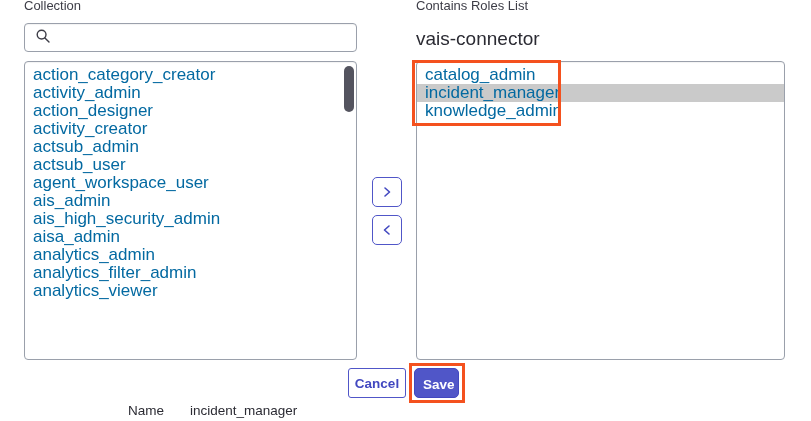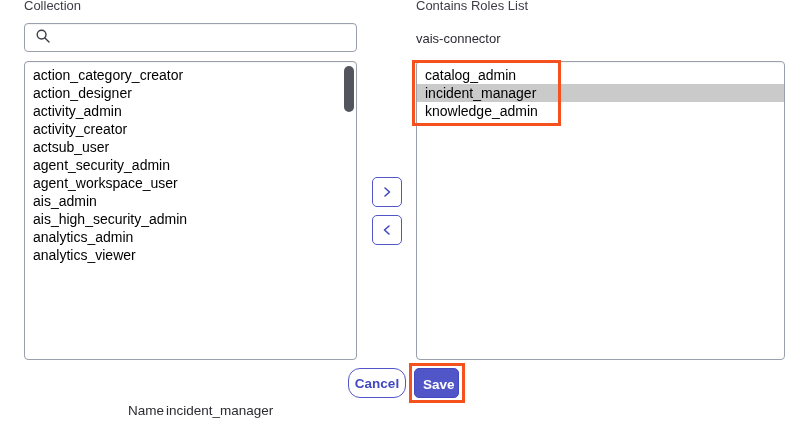--- a/index.html
+++ b/index.html
@@ -29,21 +29,21 @@
     color: #3d3d47;
     white-space: nowrap;
   }
   #label-collection { left: 24px; top: -2px; }
   #label-contains   { left: 416px; top: -2px; }
 
   #subject-name {
     position: absolute;
     left: 416px;
     top: 31px;
-    font-size: 13px;
+    font-size: 19px;
     line-height: 16px;
     color: #2b2b33;
     white-space: nowrap;
   }
 
   
   #search-wrap {
     position: absolute;
     left: 24px;
     top: 23px;
@@ -82,25 +82,25 @@
   #left-list  { left: 24px;  top: 61px; width: 333px; height: 299px; }
   #right-list { left: 416px; top: 61px; width: 369px; height: 299px; }
 
   .list-scroll {
     position: absolute;
     inset: 0;
     overflow: hidden;
     padding: 4px 0 0 0;
   }
   .list-item {
-    font-size: 14px;
+    font-size: 17px;
     line-height: 18px;
     height: 18px;
     padding: 0 6px 0 8px;
-    color: #000000;
+    color: #0369a1;
     white-space: nowrap;
     overflow: hidden;
     cursor: default;
   }
   .list-item.selected { background: #cacaca; }
 
   
   #left-scrollbar-track {
     position: absolute;
     right: 2px;
@@ -138,21 +138,21 @@
   .xfer-btn svg { display: block; }
 
   
   #cancel-button {
     position: absolute;
     left: 348px;
     top: 368px;
     width: 58px;
     height: 30px;
     border: 1px solid #5056c8;
-    border-radius: 12px;
+    border-radius: 3px;
     background: #ffffff;
     color: #4248c0;
     font-family: "Liberation Sans", sans-serif;
     font-size: 13.5px;
     font-weight: bold;
     cursor: pointer;
     padding: 0;
   }
   #save-button {
     position: absolute;
@@ -170,21 +170,21 @@
     cursor: pointer;
     padding: 8px;
   }
 
   
   #footer-row {
     position: absolute;
     left: 128px;
     top: 403px;
     display: flex;
-    gap: 2px;
+    gap: 26px;
     font-size: 13.5px;
     line-height: 16px;
     color: #2b2b33;
     white-space: nowrap;
   }
 
   
   .annot {
     position: absolute;
     border: 3px solid #f4511e;
@@ -207,29 +207,31 @@
         <circle cx="6.6" cy="6.6" r="4.4"></circle>
         <line x1="9.9" y1="9.9" x2="14" y2="14" stroke-linecap="round"></line>
       </svg>
     </span>
     <input id="search-input" type="text" placeholder="" style="">
   </div>
 
   <div class="listbox" id="left-list">
     <div class="list-scroll" id="left-scroll">
         <div class="list-item">action_category_creator</div>
+        <div class="list-item">activity_admin</div>
         <div class="list-item">action_designer</div>
-        <div class="list-item">activity_admin</div>
         <div class="list-item">activity_creator</div>
+        <div class="list-item">actsub_admin</div>
         <div class="list-item">actsub_user</div>
-        <div class="list-item">agent_security_admin</div>
         <div class="list-item">agent_workspace_user</div>
         <div class="list-item">ais_admin</div>
         <div class="list-item">ais_high_security_admin</div>
+        <div class="list-item">aisa_admin</div>
         <div class="list-item">analytics_admin</div>
+        <div class="list-item">analytics_filter_admin</div>
         <div class="list-item">analytics_viewer</div>
       </div>
     <div id="left-scrollbar-track">
       <div id="left-scrollbar-thumb"></div>
     </div>
   </div>
 
   <button class="xfer-btn" id="xfer-right">
     <span>
       <svg width="14" height="14" viewBox="0 0 14 14" fill="none" stroke="#4248c0" stroke-width="1.6" stroke-linecap="round" stroke-linejoin="round">

